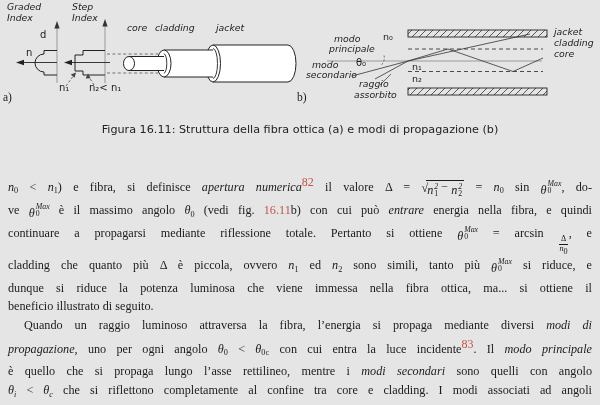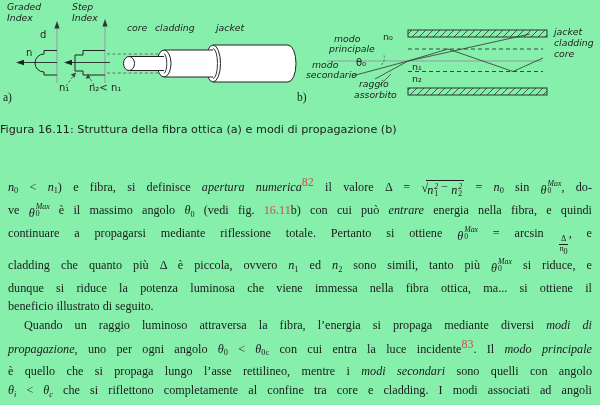--- a/index.html
+++ b/index.html
@@ -1,24 +1,24 @@
 <!DOCTYPE html>
 <html><head>
 <meta charset="utf-8">
 <style>
   html,body{margin:0;padding:0;background:#fff;}
-  #page{position:relative;width:600px;height:405px;background:#86efac;overflow:hidden;
+  #page{position:relative;width:600px;height:405px;background:#e5e5e5;overflow:hidden;
         font-family:"Liberation Serif","DejaVu Serif",serif;color:#1b1b1b;}
   svg{position:absolute;top:0;}
   #svga{left:0;}
   #svgb{left:295px;}
   .svgtxt{font-family:"DejaVu Sans","Liberation Sans",sans-serif;fill:#222;}
   .it-svg{font-style:italic;}
   .panel-letter{font-family:"Liberation Serif","DejaVu Serif",serif;font-size:11.5px;fill:#1b1b1b;}
-  #caption{position:absolute;top:123px;left:0;width:600px;text-align:left;
+  #caption{position:absolute;top:123px;left:0;width:600px;text-align:center;
            font-family:"DejaVu Sans","Liberation Sans",sans-serif;font-size:11.2px;color:#222;}
   #body{position:absolute;left:8px;top:173px;width:584px;font-size:12.2px;line-height:18.6px;}
   .line{text-align:justify;text-align-last:justify;}
   .line.last{text-align-last:left;}
   .line.indent{text-indent:16px;}
   .it{font-style:italic;}
   .red{color:#c2564a;}
   .sup{font-size:12px;vertical-align:4.5px;}
   .sub{font-size:8.2px;vertical-align:-2.5px;}
   .ssx{display:inline-flex;vertical-align:-3.5px;}

